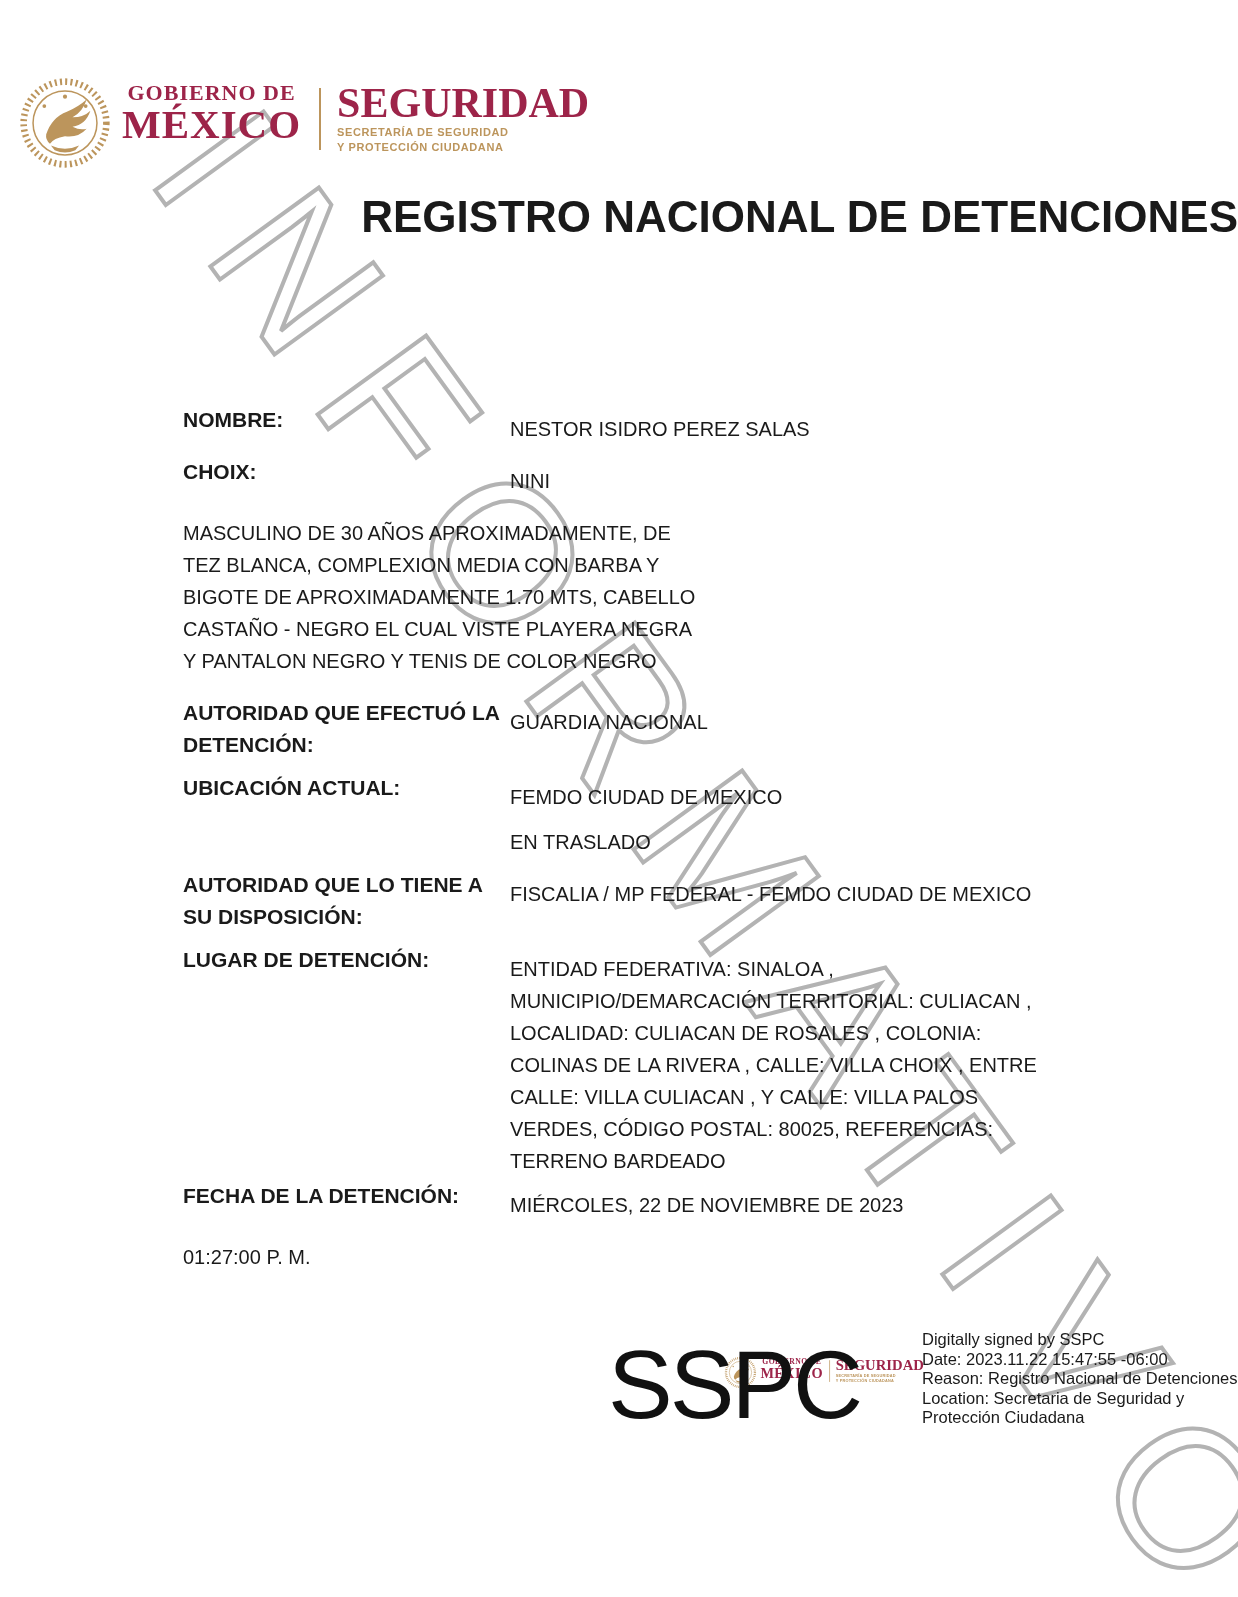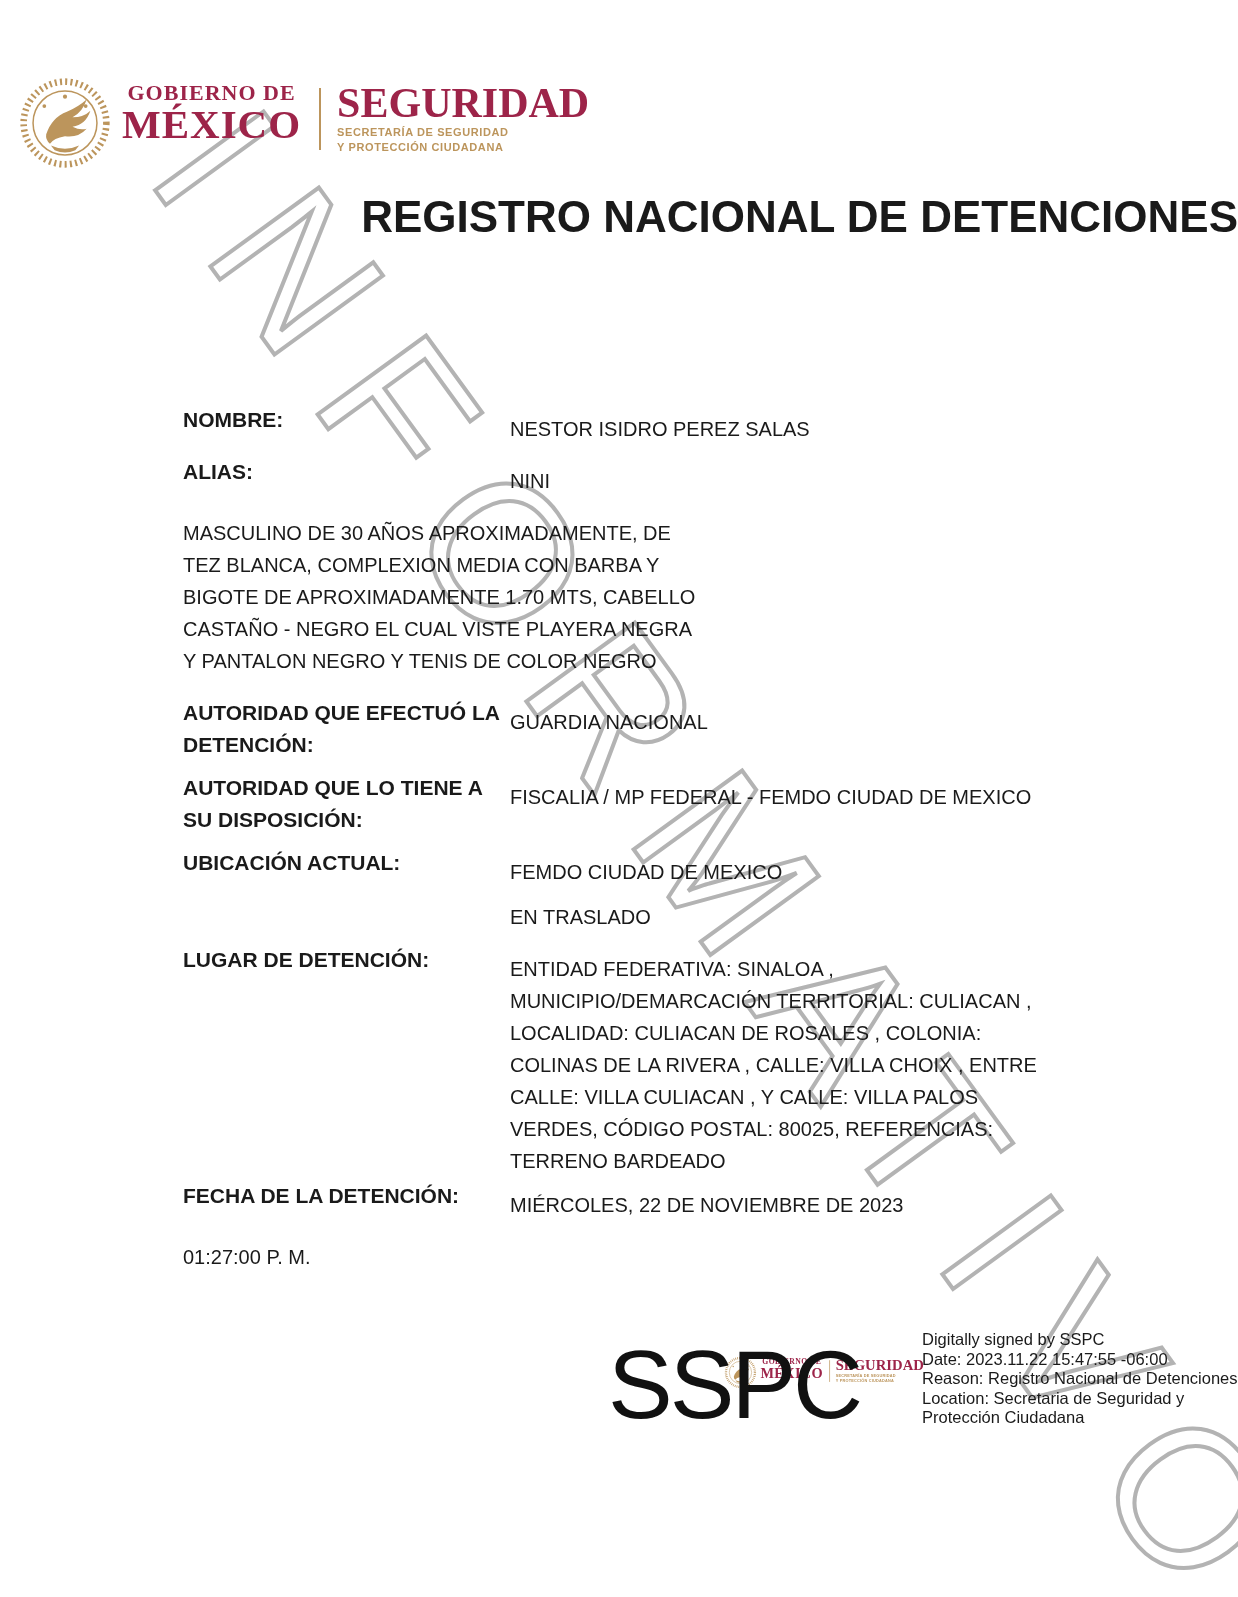--- a/index.html
+++ b/index.html
@@ -86,43 +86,43 @@
 
     <h1 class="doc-title">REGISTRO NACIONAL DE DETENCIONES</h1>
 
 
     <main class="fields">
       <div class="row r1">
         <div class="lbl">NOMBRE:</div>
         <div class="val">NESTOR ISIDRO PEREZ SALAS</div>
       </div>
       <div class="row r2">
-        <div class="lbl">ALIAS:</div>
+        <div class="lbl">CHOIX:</div>
         <div class="val">NINI</div>
       </div>
       <div class="row r3">
         <div class="val">MASCULINO DE 30 AÑOS APROXIMADAMENTE, DE
 TEZ BLANCA, COMPLEXION MEDIA CON BARBA Y
 BIGOTE DE APROXIMADAMENTE 1.70 MTS, CABELLO
 CASTAÑO -  NEGRO EL CUAL VISTE PLAYERA NEGRA
 Y PANTALON NEGRO Y TENIS DE COLOR NEGRO</div>
       </div>
       <div class="row r4">
         <div class="lbl">AUTORIDAD QUE EFECTUÓ LA
 DETENCIÓN:</div>
         <div class="val">GUARDIA NACIONAL</div>
       </div>
+      <div class="row r6">
+        <div class="lbl">UBICACIÓN ACTUAL:</div>
+        <div class="val"><span>FEMDO CIUDAD DE MEXICO</span><span class="p2">EN TRASLADO</span></div>
+      </div>
       <div class="row r5">
         <div class="lbl">AUTORIDAD QUE LO TIENE A
 SU DISPOSICIÓN:</div>
         <div class="val">FISCALIA / MP FEDERAL - FEMDO CIUDAD DE MEXICO</div>
-      </div>
-      <div class="row r6">
-        <div class="lbl">UBICACIÓN ACTUAL:</div>
-        <div class="val"><span>FEMDO CIUDAD DE MEXICO</span><span class="p2">EN TRASLADO</span></div>
       </div>
       <div class="row r7">
         <div class="lbl">LUGAR DE DETENCIÓN:</div>
         <div class="val">ENTIDAD FEDERATIVA: SINALOA ,
 MUNICIPIO/DEMARCACIÓN TERRITORIAL: CULIACAN ,
 LOCALIDAD: CULIACAN DE ROSALES , COLONIA:
 COLINAS DE LA RIVERA , CALLE: VILLA CHOIX , ENTRE
 CALLE: VILLA CULIACAN , Y CALLE: VILLA PALOS
 VERDES, CÓDIGO POSTAL: 80025, REFERENCIAS:
 TERRENO BARDEADO</div>

